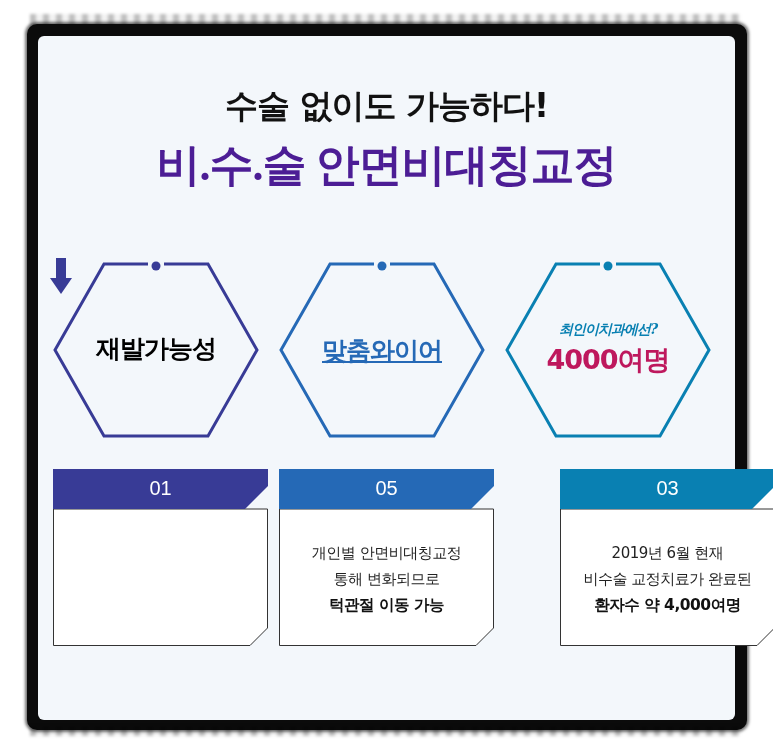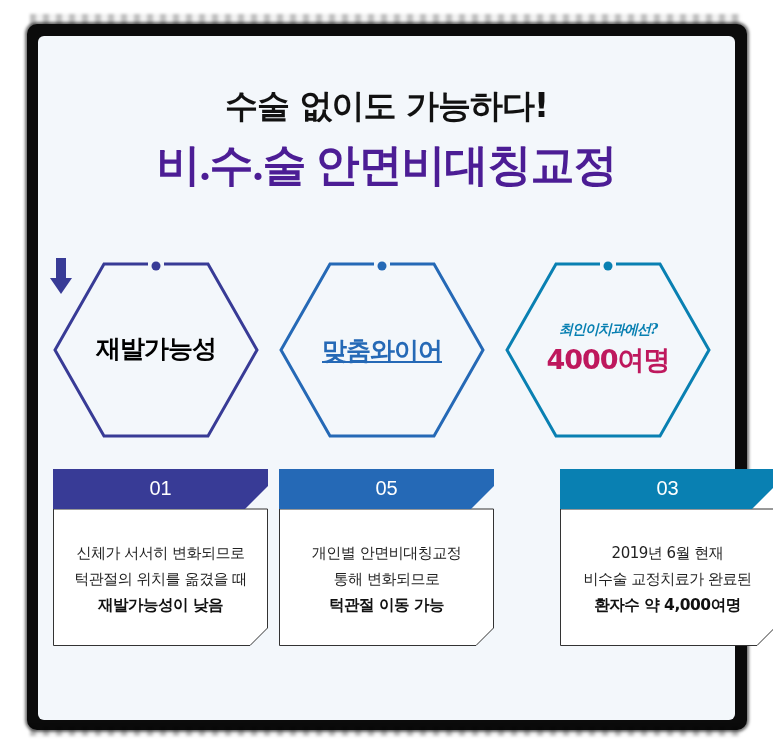--- a/index.html
+++ b/index.html
@@ -72,25 +72,20 @@
   <div class="hex-label hex3-sub" style="color:#0980b2;">최인이치과에선?</div>
   <div class="hex-label hex3-label" style="color:#be185d;">4000여명</div>
 </div>
 
 <div class="card" style="left:53px;">
   <svg width="215" height="177" viewBox="0 0 215 177">
     <polygon points="0.5,40 214.5,40 214.5,159 197,176.5 0.5,176.5" fill="#ffffff" stroke="#333333" stroke-width="1"></polygon>
     <polygon points="0,0 215,0 215,17 192,40 0,40" fill="#383b96"></polygon>
   </svg>
   <div class="card-num">01</div>
-  <div class="card-body">
-    <div>신체가 서서히 변화되므로</div>
-    <div>턱관절의 위치를 옮겼을 때</div>
-    <div class="strong">재발가능성이 낮음</div>
-  </div>
 </div>
 
 <div class="card" style="left:279px;">
   <svg width="215" height="177" viewBox="0 0 215 177">
     <polygon points="0.5,40 214.5,40 214.5,159 197,176.5 0.5,176.5" fill="#ffffff" stroke="#333333" stroke-width="1"></polygon>
     <polygon points="0,0 215,0 215,17 192,40 0,40" fill="#2569b6"></polygon>
   </svg>
   <div class="card-num">05</div>
   <div class="card-body">
     <div>개인별 안면비대칭교정</div>

